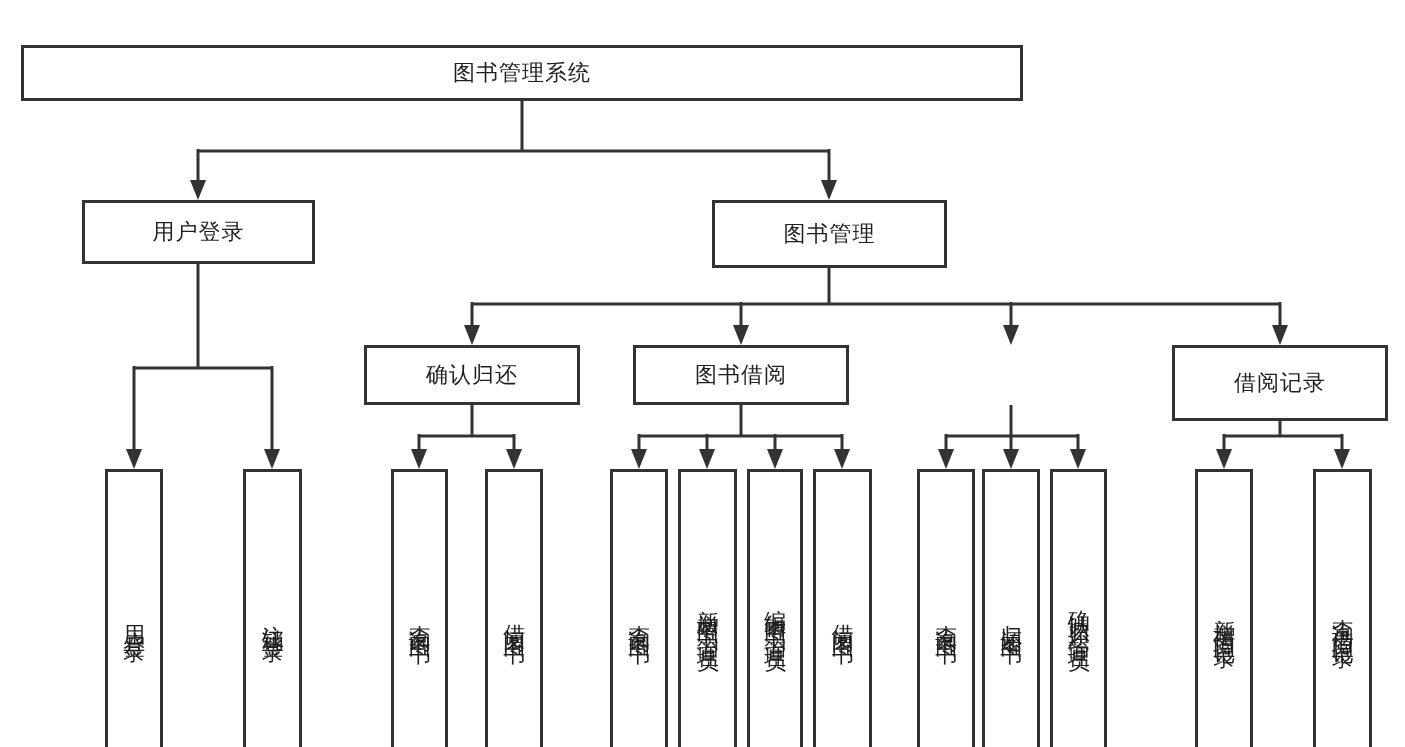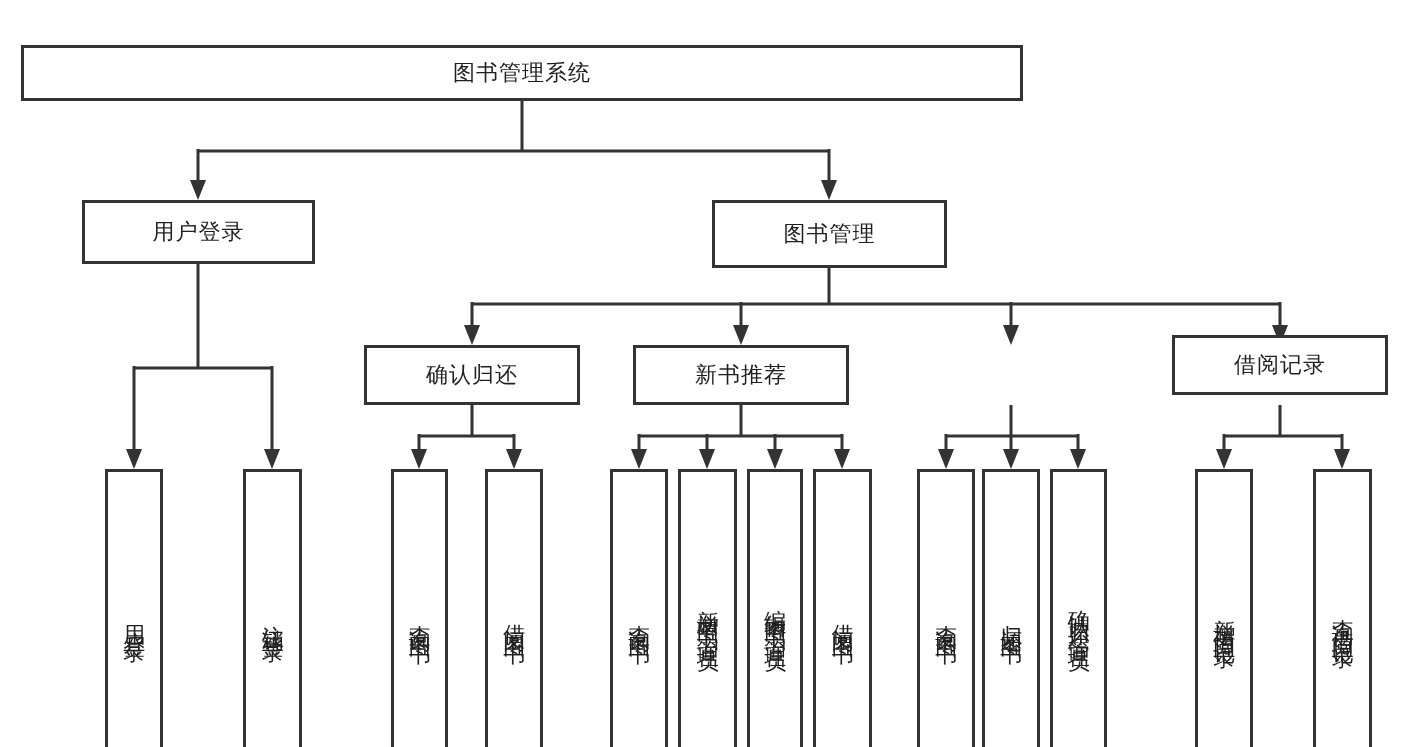--- a/index.html
+++ b/index.html
@@ -88,23 +88,23 @@
     <span class="label-h">用户登录</span>
   </div>
   <div class="box" style="left:712px; top:168px; width:235px; height:68px">
     <span class="label-h">图书管理</span>
   </div>
 
   <div class="box" style="left:364px; top:313px; width:216px; height:60px">
     <span class="label-h">确认归还</span>
   </div>
   <div class="box" style="left:633px; top:313px; width:216px; height:60px">
-    <span class="label-h">新书推荐</span>
+    <span class="label-h">图书借阅</span>
   </div>
-  <div class="box" style="left:1172px; top:303px; width:216px; height:60px">
+  <div class="box" style="left:1172px; top:313px; width:216px; height:76px">
     <span class="label-h">借阅记录</span>
   </div>
 
   <div class="box" style="left:105px; top:437px; width:58px; height:300px">
     <span class="label-v">用户登录</span>
   </div>
   <div class="box" style="left:243px; top:437px; width:59px; height:300px">
     <span class="label-v">注销登录</span>
   </div>
 

